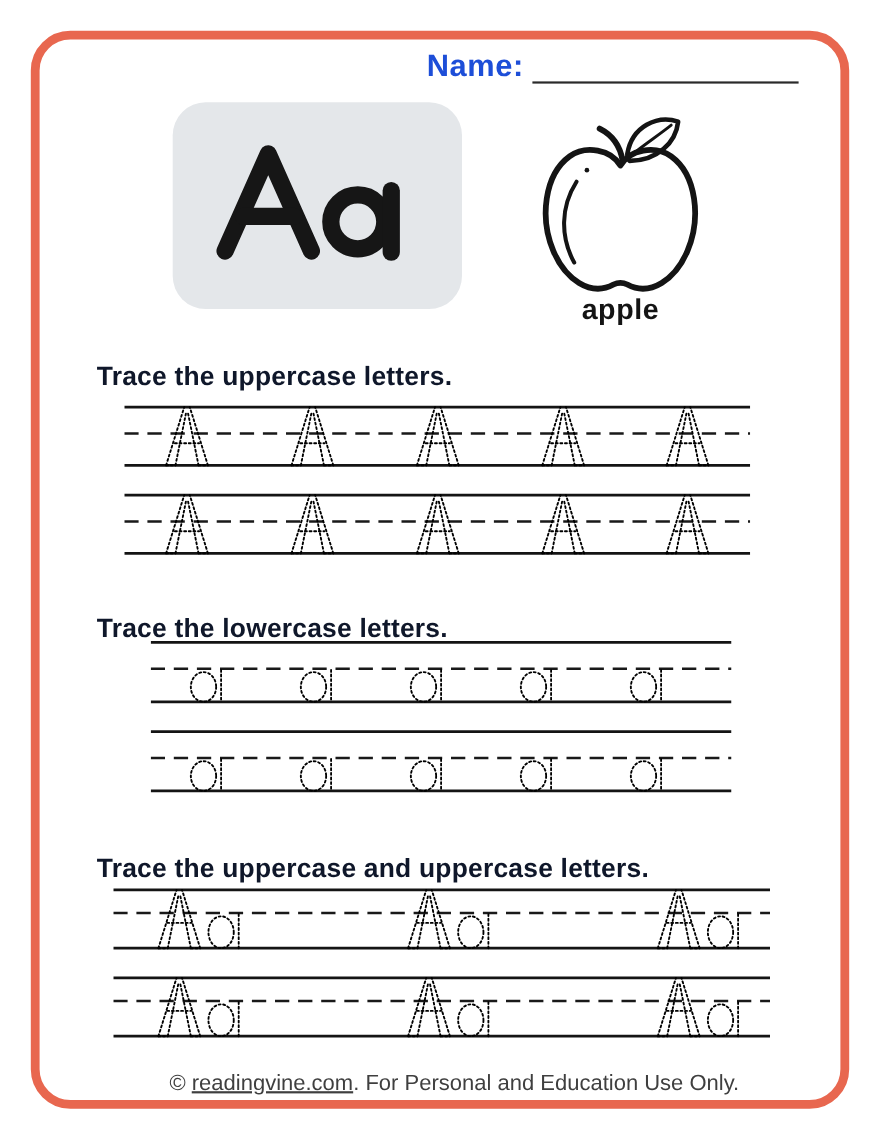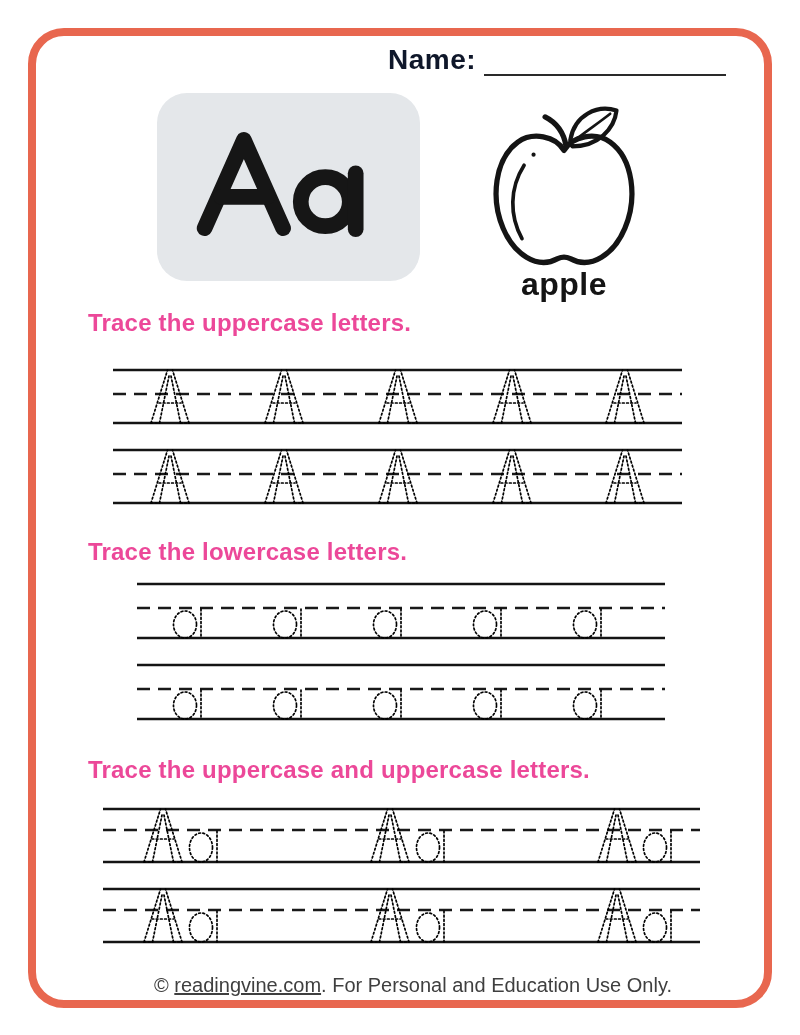--- a/index.html
+++ b/index.html
@@ -5,40 +5,41 @@
   html,body{margin:0;padding:0;background:#ffffff;}
   .sheet{
     position:relative;width:800px;height:1035px;background:#ffffff;
     font-family:"Liberation Sans",sans-serif;overflow:hidden;
   }
   .page-border{
     position:absolute;left:28px;top:28px;width:744px;height:980px;
     border:8px solid #E8674F;border-radius:36px;box-sizing:border-box;
   }
   .name-label{
-    position:absolute;left:388px;top:44px;font-size:28px;font-weight:700;color:#0f172a;
+    position:absolute;left:388px;top:44px;font-size:28px;font-weight:700;color:#1d4ed8;
     letter-spacing:0.5px;
   }
   .name-line{
     position:absolute;left:484px;top:46px;width:242px;height:28px;
     border-bottom:2px solid #2a2a2a;
   }
   .letter-card{
     position:absolute;left:157px;top:93px;width:263px;height:188px;
     background:#E4E7EA;border-radius:30px;
   }
   .letter-card svg{position:absolute;left:28px;top:33px;}
   .vocab-img{position:absolute;left:480px;top:98px;}
   .vocab-word{
     position:absolute;left:480px;top:266px;width:168px;text-align:center;
-    font-size:32px;font-weight:700;color:#141414;letter-spacing:0.5px;
+    font-size:26px;font-weight:700;color:#141414;letter-spacing:0.5px;
   }
   .section-heading{
-    position:absolute;left:88px;font-size:24px;font-weight:700;color:#ec4899;
+    position:absolute;left:88px;font-size:24px;font-weight:700;color:#0f172a;
     letter-spacing:0.2px;
+    margin-top:20px;
   }
   .h-upper{top:309px;}
   .h-lower{top:538px;}
   .h-mixed{top:756px;}
   .trace-row{position:absolute;height:64px;}
   .footer{
     position:absolute;left:0;top:974px;width:800px;text-align:center;
     font-size:20px;color:#3F3F3F;padding-left:13px;
   }
   .footer a{color:#3F3F3F;text-decoration:underline;cursor:pointer;}

